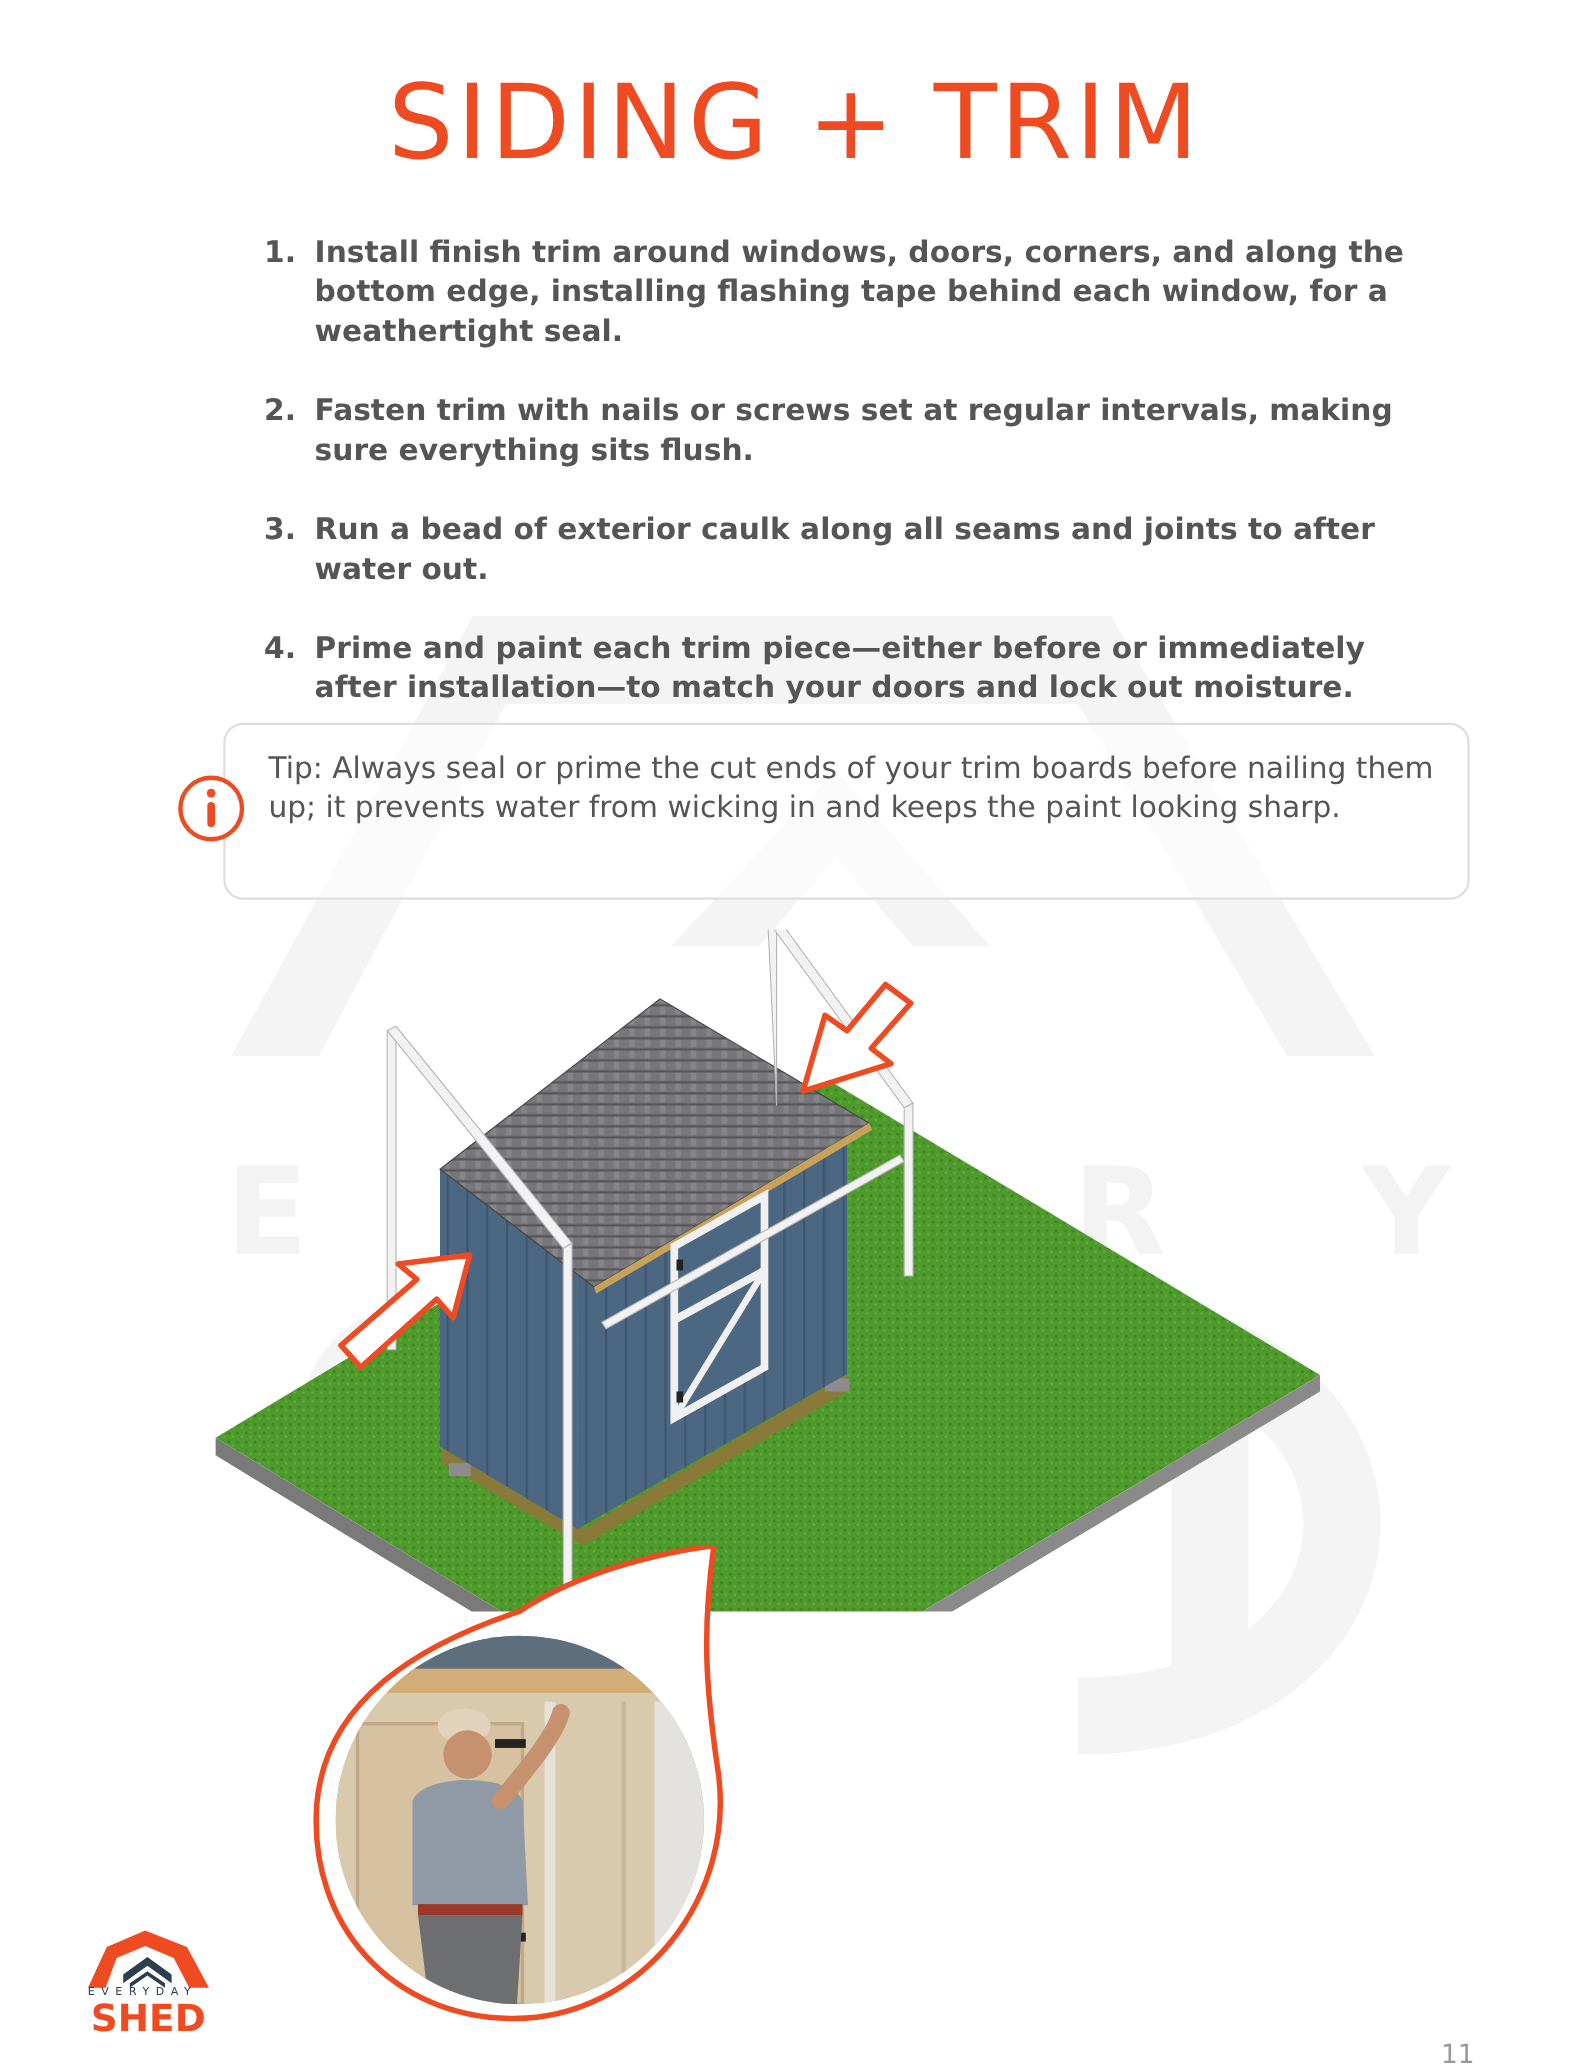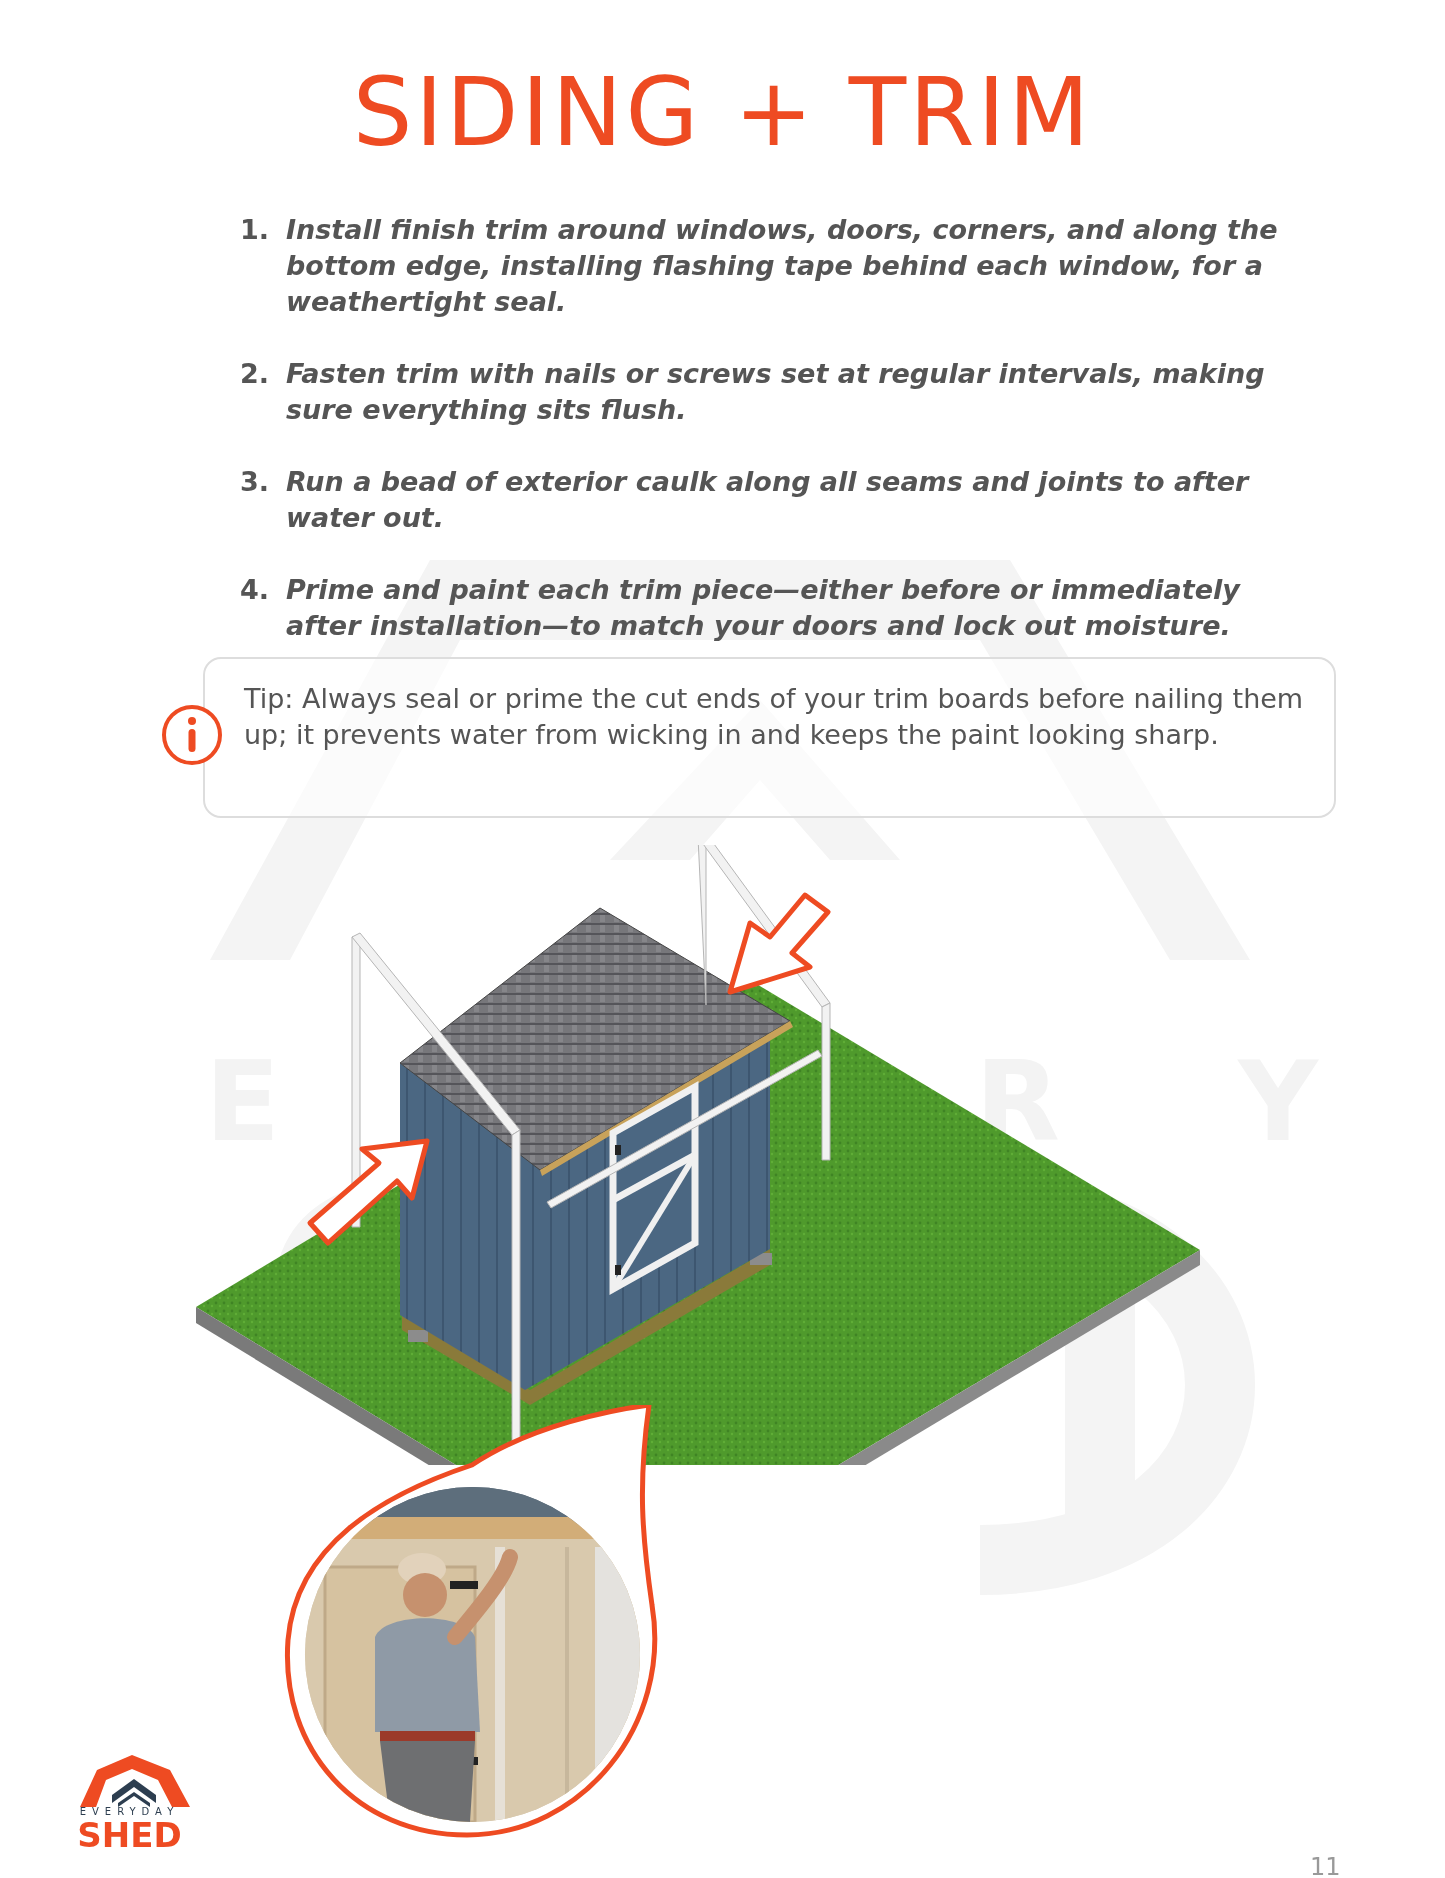--- a/index.html
+++ b/index.html
@@ -10,21 +10,21 @@
 
   .page-title {
     position: absolute; left: 0; top: 66px; width: 1445px; text-align: center;
     font-family: "DejaVu Sans", sans-serif; font-size: 94px; font-weight: 400;
     letter-spacing: 3px; color: #EE4B22; line-height: 1;
   }
 
   .steps { position: absolute; left: 240px; top: 212px; width: 1060px; list-style: none; }
   .step { display: flex; margin-bottom: 36px; font-weight: bold; font-size: 27px; line-height: 36px; color: #555555; }
   .step-num { width: 46px; flex: 0 0 46px; }
-  .step-text { flex: 1; font-style: italic; }
+  .step-text { flex: 1; }
 
   .tip-box {
     position: absolute; left: 203px; top: 657px; width: 1133px; height: 161px;
     border: 2px solid #dddddd; border-radius: 18px; background: rgba(255,255,255,0.6);
   }
   .tip-text {
     position: absolute; left: 39px; top: 22px; width: 1060px;
     font-weight: normal; font-size: 27px; line-height: 36px; color: #555555;
   }
   .info-icon { position: absolute; left: 161px; top: 704px; width: 62px; height: 62px; }
@@ -37,21 +37,21 @@
     border-radius: 50%; overflow: hidden;
     background: linear-gradient(180deg, #5d6e7c 0%, #5d6e7c 10%, #d6b88c 12%, #d6b88c 16%, #d8c8ae 17%, #d8c8ae 100%);
   }
 
   .logo { position: absolute; left: 72px; top: 1745px; width: 125px; height: 105px; }
   .logo-word-small {
     position: absolute; left: 72px; top: 1806px; width: 115px; text-align: center;
     font-size: 10px; letter-spacing: 6px; color: #2d3e50; font-weight: normal;
   }
   .logo-word-big {
-    position: absolute; left: 72px; top: 1818px; width: 115px; text-align: center;
+    position: absolute; left: 72px; top: 1818px; width: 115px; text-align: right;
     font-size: 34px; font-weight: bold; color: #EE4B22; letter-spacing: 0px; line-height: 1;
   }
 
   .page-number {
     position: absolute; left: 1310px; top: 1815px; font-size: 24px; color: #999999; margin-top: 38px;
   }
 </style>
 </head>
 <body>
 

